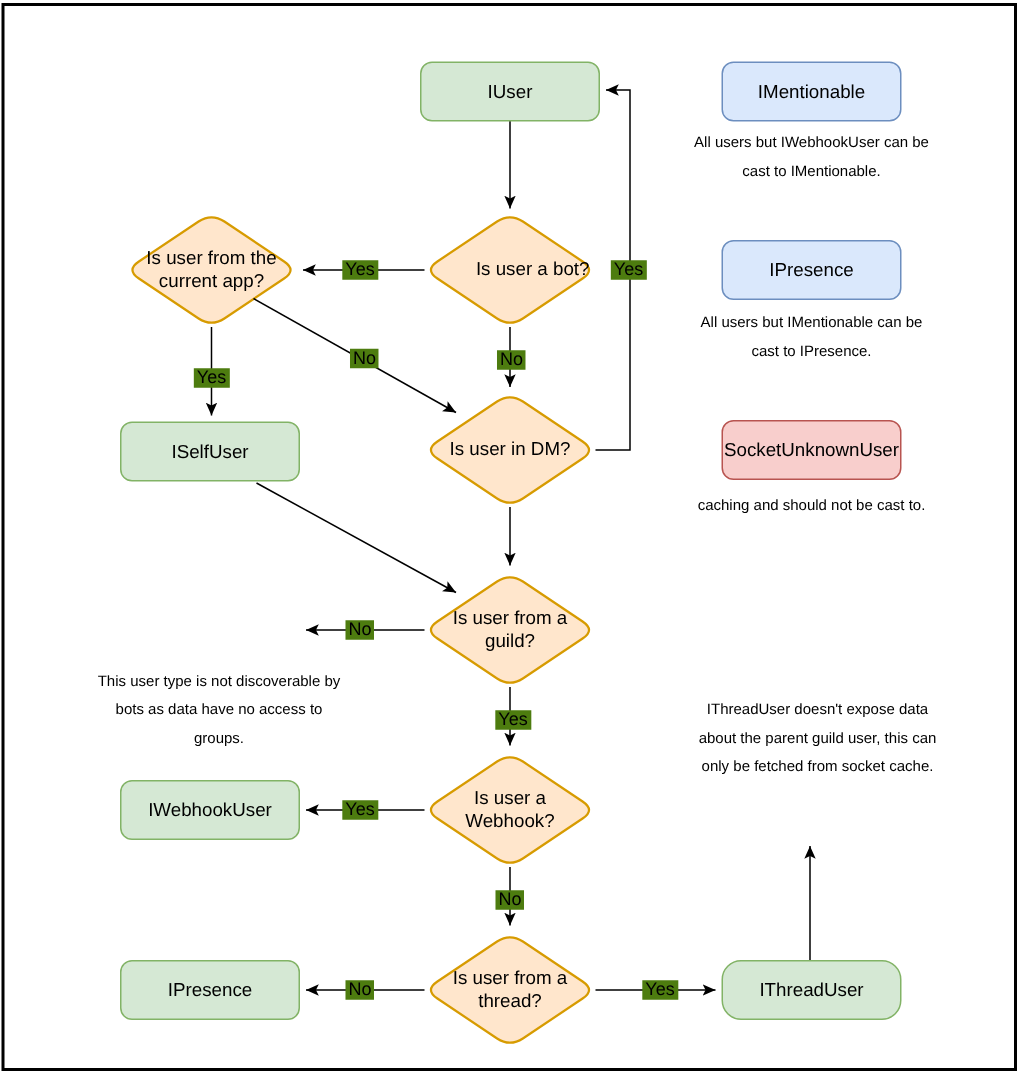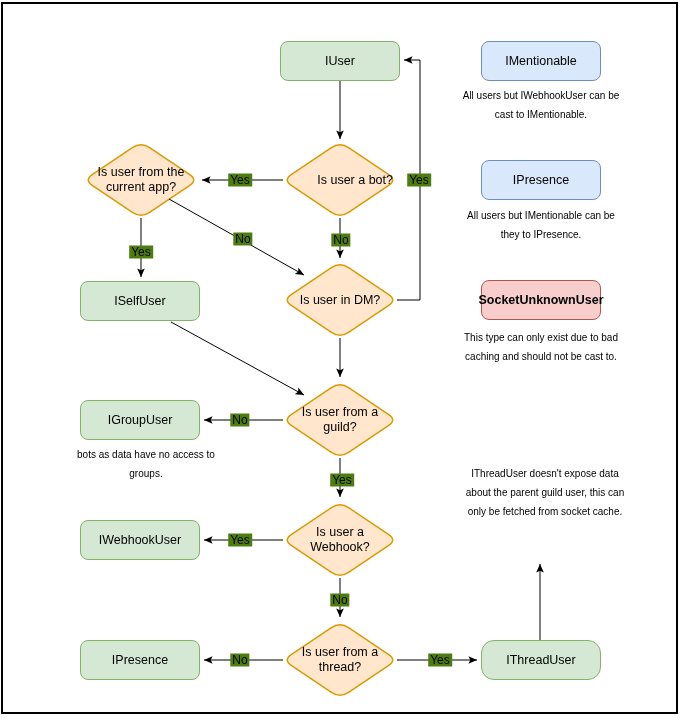--- a/index.html
+++ b/index.html
@@ -13,21 +13,21 @@
   }
   svg.edges { position:absolute; left:0; top:0; width:682px; height:722px; }
   .edge { stroke:#000; stroke-width:1; fill:none; }
   .box {
     position:absolute; width:120px; height:40px; box-sizing:border-box;
     border-radius:8px; border:1px solid; display:flex; align-items:center;
     justify-content:center; font-size:12.5px; text-align:center;
   }
   .green { background:#d5e8d4; border-color:#82b366; }
   .blue  { background:#dae8fc; border-color:#6c8ebf; }
-  .red   { background:#f8cecc; border-color:#b85450;font-weight:bold; }
+  .red   { background:#f8cecc; border-color:#b85450; }
   .dtext {
     position:absolute; width:106px; transform:translate(-50%,-50%);
     text-align:center; font-size:12.5px; line-height:15px;
   }
   .elabel {
     position:absolute; transform:translate(-50%,-50%); background:#4d7c0f;
     font-size:12px; padding:0 2px; line-height:13px;
   }
   .note {
     position:absolute; text-align:center; font-size:10px; line-height:19px;
@@ -81,23 +81,20 @@
   </div>
   <div class="box red" style="left:481px; top:280px;">
     <span>SocketUnknownUser</span>
   </div>
   <div class="box green" style="left:481px; top:640px;border-radius:13px;">
     <span>IThreadUser</span>
   </div>
   <div class="box green" style="left:80px; top:281px;">
     <span>ISelfUser</span>
   </div>
-  <div class="box green" style="left:80px; top:400px;">
-    <span>IGroupUser</span>
-  </div>
   <div class="box green" style="left:80px; top:520px;">
     <span>IWebhookUser</span>
   </div>
   <div class="box green" style="left:80px; top:640px;">
     <span>IPresence</span>
   </div>
 
   <div class="dtext" style="left:141px; top:180px;">Is user from the current app?</div>
   <div class="dtext" style="left:340px; top:180px;text-align:right;">Is user a bot?</div>
   <div class="dtext" style="left:340px; top:300px;">Is user in DM?</div>
@@ -116,27 +113,27 @@
   <div class="elabel" style="left:340px; top:600px;">No</div>
   <div class="elabel" style="left:240px; top:660px;">No</div>
   <div class="elabel" style="left:440px; top:660px;">Yes</div>
 
   <div class="note" style="left:410px; top:86px; width:262px;">
     <div>All users but IWebhookUser can be</div>
     <div>cast to IMentionable.</div>
   </div>
   <div class="note" style="left:410px; top:206px; width:262px;">
     <div>All users but IMentionable can be</div>
-    <div>they to IPresence.</div>
+    <div>cast to IPresence.</div>
   </div>
   <div class="note" style="left:410px; top:328px; width:262px;">
-    <div>This type can only exist due to bad</div>
     <div>caching and should not be cast to.</div>
   </div>
   <div class="note" style="left:26px; top:445px; width:240px;">
+    <div>This user type is not discoverable by</div>
     <div>bots as data have no access to</div>
     <div>groups.</div>
   </div>
   <div class="note" style="left:414px; top:464px; width:262px;">
     <div>IThreadUser doesn't expose data</div>
     <div>about the parent guild user, this can</div>
     <div>only be fetched from socket cache.</div>
   </div>
 
   <div class="frame"></div>

